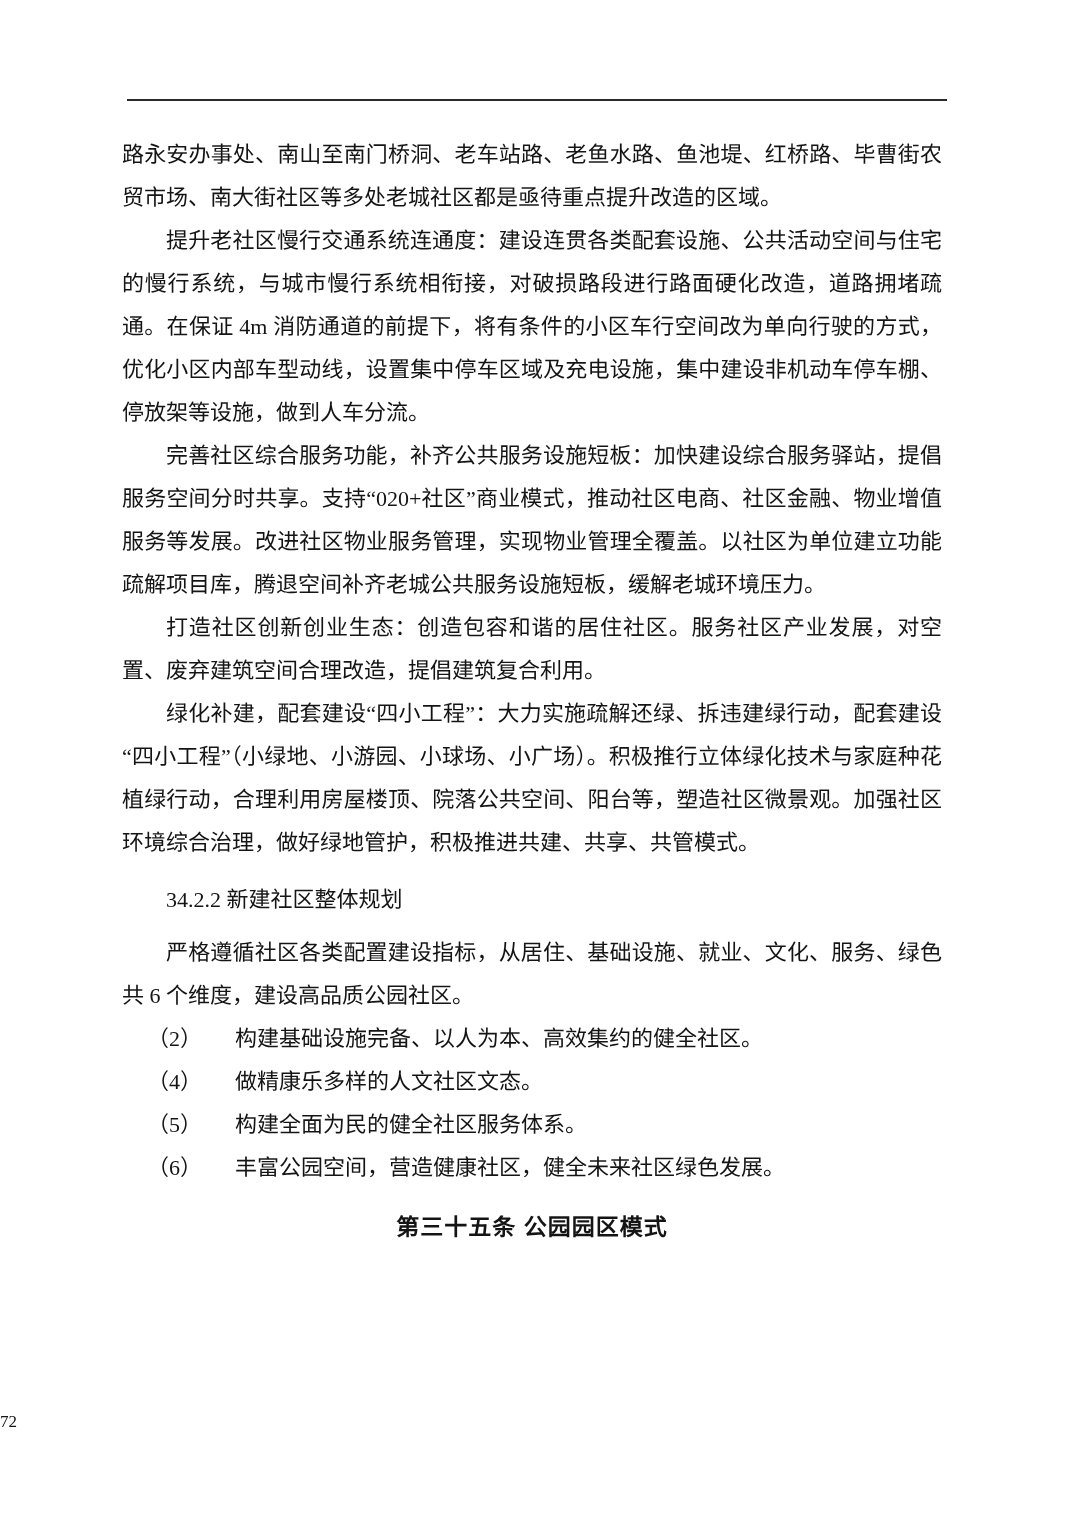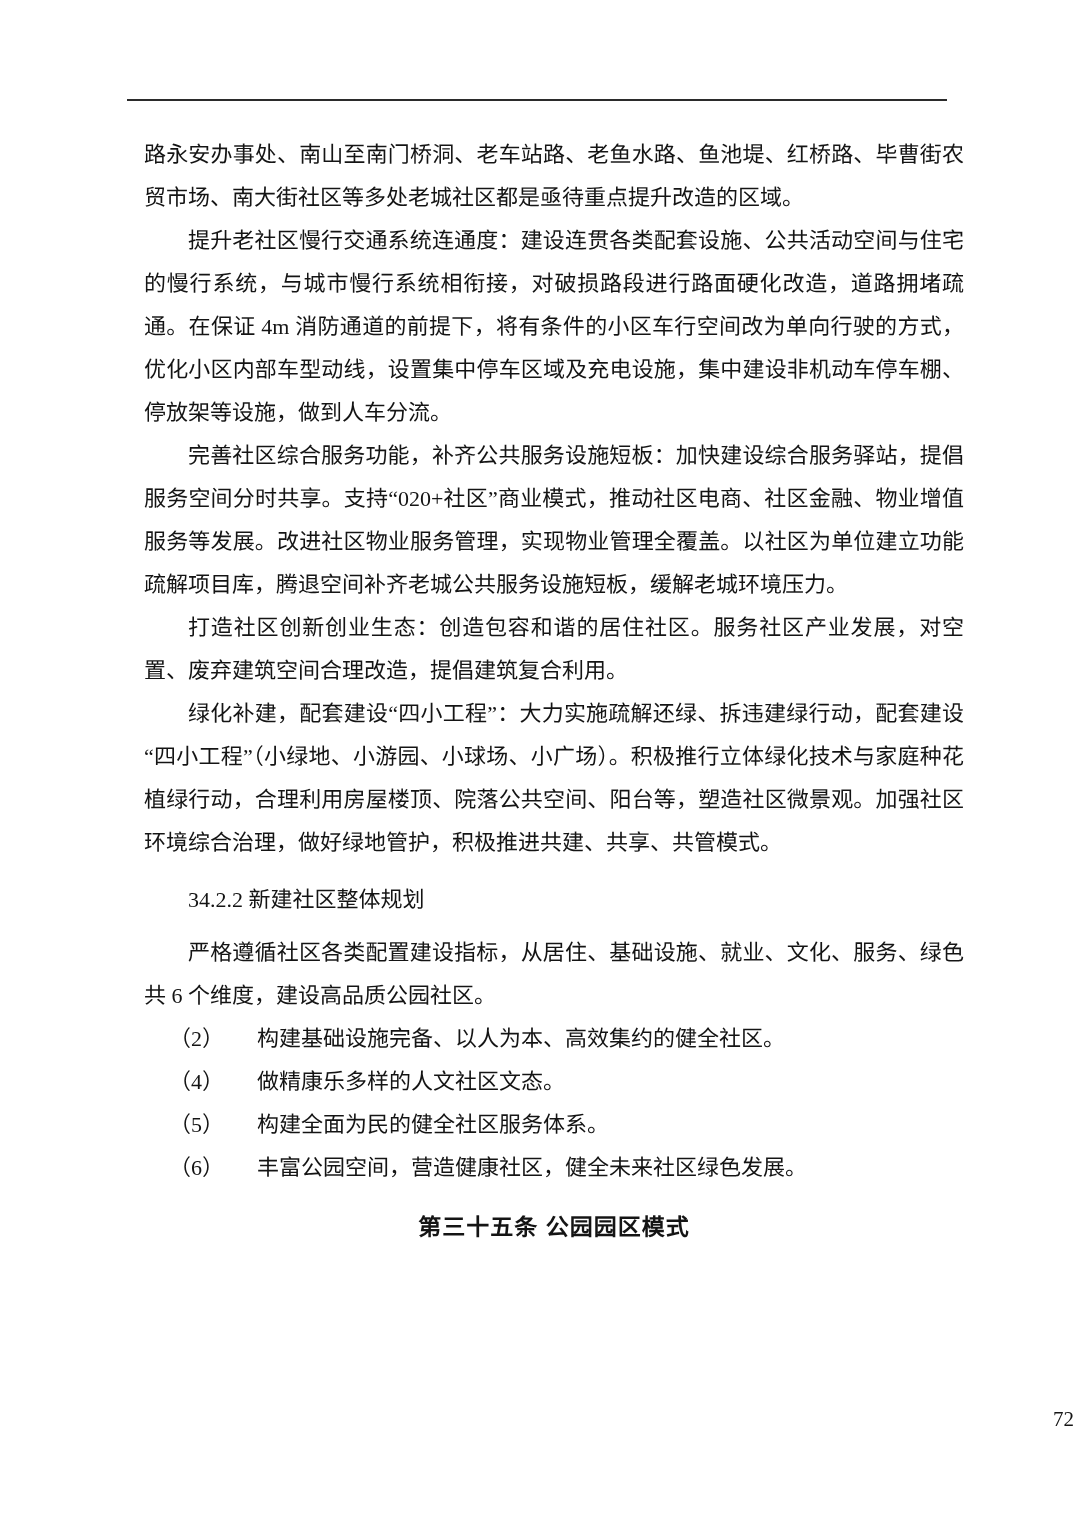--- a/index.html
+++ b/index.html
@@ -35,21 +35,21 @@
   .header-rule{
     position:absolute;
     left:127px;
     width:820px;
     top:99px;
     border-top:2px solid var(--rule);
     height:0;
   }
   .content{
     position:absolute;
-    left:144px;
+    left:122px;
     width:820px;
     top:133px;
     font-size:22px;
     line-height:43px;
     text-align:justify;
     text-justify:inter-ideograph;
   }
   .content p{
     margin:0;
     text-indent:2em;
@@ -78,22 +78,22 @@
     font-size:23px;
     line-height:44px;
     letter-spacing:1px;
     text-align:center;
   }
   .page-footer{
     position:absolute;
     left:0;
     width:100%;
     bottom:88px;
-    text-align:right;
-    font-size:21px;
+    text-align:left;
+    font-size:17px;
     color:var(--ink);
   }
 </style>
 </head>
 <body>
 
 <div class="page">
 
 
   <div class="header-rule"></div>

